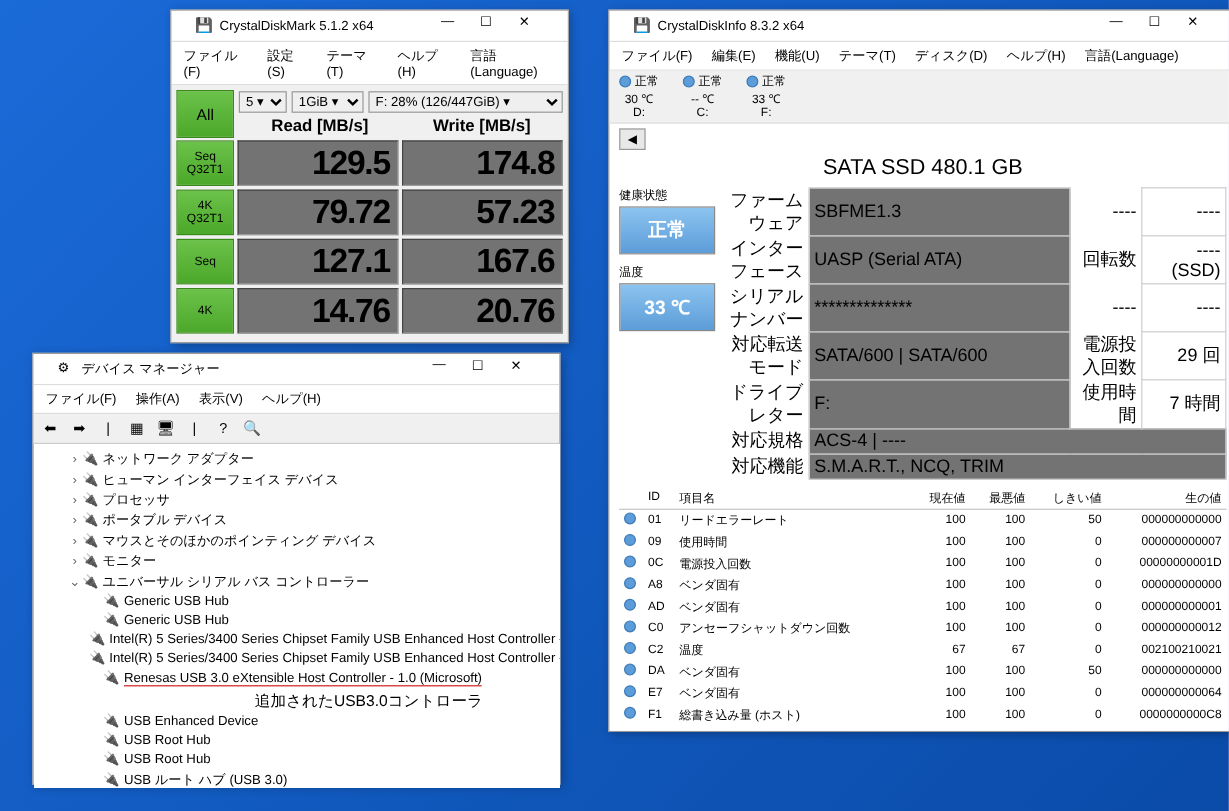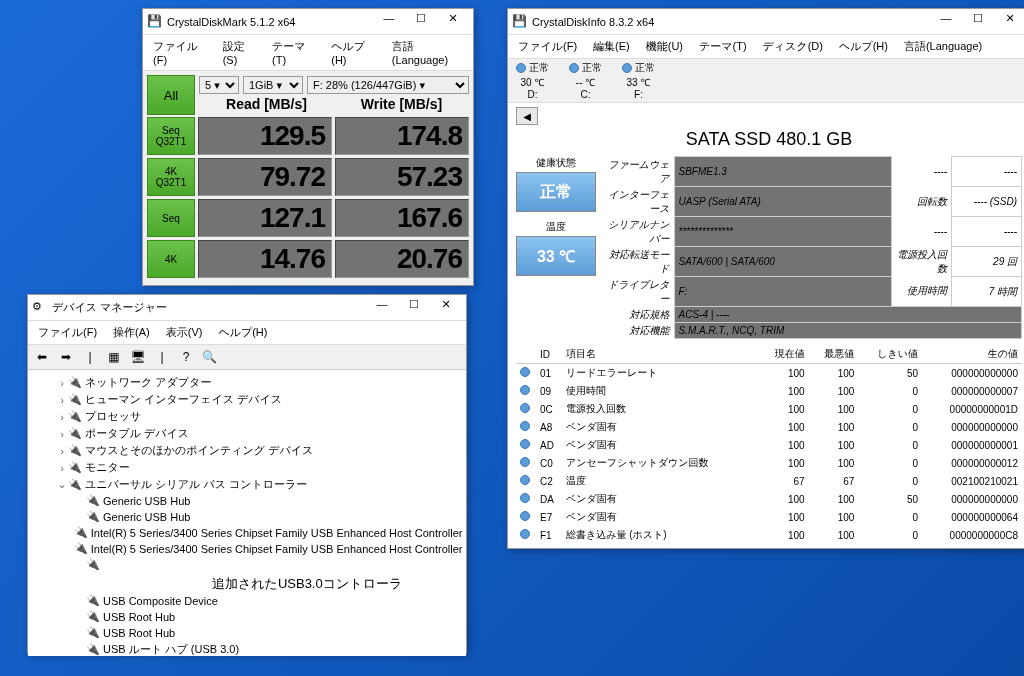--- a/index.html
+++ b/index.html
@@ -1,18 +1,18 @@
 <!DOCTYPE html>
 <html><head>
 <meta charset="utf-8">
 <style>
 * { box-sizing: border-box; margin: 0; padding: 0; font-family: "Meiryo", "MS PGothic", sans-serif; }
 body { background: linear-gradient(135deg, #1a6ad8 0%, #0a4ba8 100%); width: 1024px; height: 676px; overflow: hidden; position: relative; font-size: 11px; }
 .window { position: absolute; background: #f0f0f0; border: 1px solid #999; box-shadow: 2px 2px 8px rgba(0,0,0,0.3); }
-.titlebar { background: #fff; height: 26px; display: flex; align-items: center; padding: 0 4px; border-bottom: 1px solid #ddd; }
+.titlebar { background: #fff; height: 26px; display: flex; align-items: center; padding: 0 20px; border-bottom: 1px solid #ddd; }
 .titlebar .icon { width: 16px; height: 16px; margin-right: 4px; }
 .titlebar .title { flex: 1; font-size: 11px; }
 .titlebar .winbtns { display: flex; }
 .titlebar .winbtns span { width: 32px; height: 20px; text-align: center; font-size: 11px; cursor: pointer; }
 .menubar { background: #fff; padding: 2px 4px; display: flex; gap: 4px; font-size: 11px; border-bottom: 1px solid #ddd; }
 .menubar span { padding: 2px 6px; cursor: pointer; }
 
 
 #cdm { left: 142px; top: 8px; width: 332px; }
 #cdm .body { background: #f0f0f0; padding: 4px; }
@@ -29,26 +29,26 @@
 
 #cdi { left: 507px; top: 8px; width: 524px; }
 #cdi .body { background: #fff; }
 #cdi .drives { display: flex; gap: 20px; padding: 2px 8px; border-bottom: 1px solid #ddd; background: #f0f0f0; }
 #cdi .drives .d { display: flex; flex-direction: column; align-items: center; font-size: 10px; }
 #cdi .drives .d .dot { width: 10px; height: 10px; border-radius: 50%; background: #5c9cd8; border: 1px solid #3a7ab8; }
 #cdi .mainarea { padding: 4px 8px; }
 #cdi .navbtn { width: 22px; height: 18px; border: 1px solid #999; background: #e8e8e8; display: inline-flex; align-items: center; justify-content: center; cursor: pointer; font-size: 10px; }
 #cdi .drivetitle { text-align: center; font-size: 18px; margin: 4px 0 6px; }
 #cdi .inforow { display: flex; gap: 6px; }
-#cdi .statusbox { width: 80px; text-align: center; }
+#cdi .statusbox { width: 80px; text-align: left; }
 #cdi .statusbox .lbl { font-size: 10px; margin-bottom: 2px; }
 #cdi .statusbox .box { height: 40px; border: 1px solid #888; display: flex; align-items: center; justify-content: center; font-size: 16px; font-weight: bold; }
 #cdi .statusbox .box.blue { background: linear-gradient(#8cc4f0, #5c9cd8); color: #fff; }
 #cdi .attrs { flex: 1; }
-#cdi .attrs table { width: 100%; border-collapse: collapse; font-size: 10px; font-style: italic; }
+#cdi .attrs table { width: 100%; border-collapse: collapse; font-size: 15px; }
 #cdi .attrs td { padding: 1px 4px; }
 #cdi .attrs td.k { text-align: right; width: 72px; }
 #cdi .attrs td.v { border: 1px solid #ccc; background: #737373; }
 #cdi .attrs td.k2 { text-align: right; width: 60px; }
 #cdi .attrs td.v2 { border: 1px solid #ccc; background: #fff; width: 70px; text-align: right; }
 #cdi .smart { margin-top: 6px; }
 #cdi .smart table { width: 100%; border-collapse: collapse; font-size: 10px; }
 #cdi .smart th { text-align: left; padding: 2px 4px; border-bottom: 1px solid #ccc; font-weight: normal; }
 #cdi .smart th.r { text-align: right; }
 #cdi .smart td { padding: 2px 4px; }
@@ -436,26 +436,27 @@
         <span>Intel(R) 5 Series/3400 Series Chipset Family USB Enhanced Host Controller - 3B3C</span>
       </div>
       <div class="node lvl2">
         <span class="exp"></span>
         <span class="icon icon-tree">🔌</span>
         <span>Intel(R) 5 Series/3400 Series Chipset Family USB Enhanced Host Controller - 3B34</span>
       </div>
       <div class="node lvl2">
         <span class="exp"></span>
         <span class="icon icon-tree">🔌</span>
+        <span class="underline">Renesas USB 3.0 eXtensible Host Controller - 1.0 (Microsoft)</span>
       </div>
       <div class="annotation">追加されたUSB3.0コントローラ</div>
       <div class="node lvl2">
         <span class="exp"></span>
         <span class="icon icon-tree">🔌</span>
-        <span>USB Composite Device</span>
+        <span>USB Enhanced Device</span>
       </div>
       <div class="node lvl2">
         <span class="exp"></span>
         <span class="icon icon-tree">🔌</span>
         <span>USB Root Hub</span>
       </div>
       <div class="node lvl2">
         <span class="exp"></span>
         <span class="icon icon-tree">🔌</span>
         <span>USB Root Hub</span>

